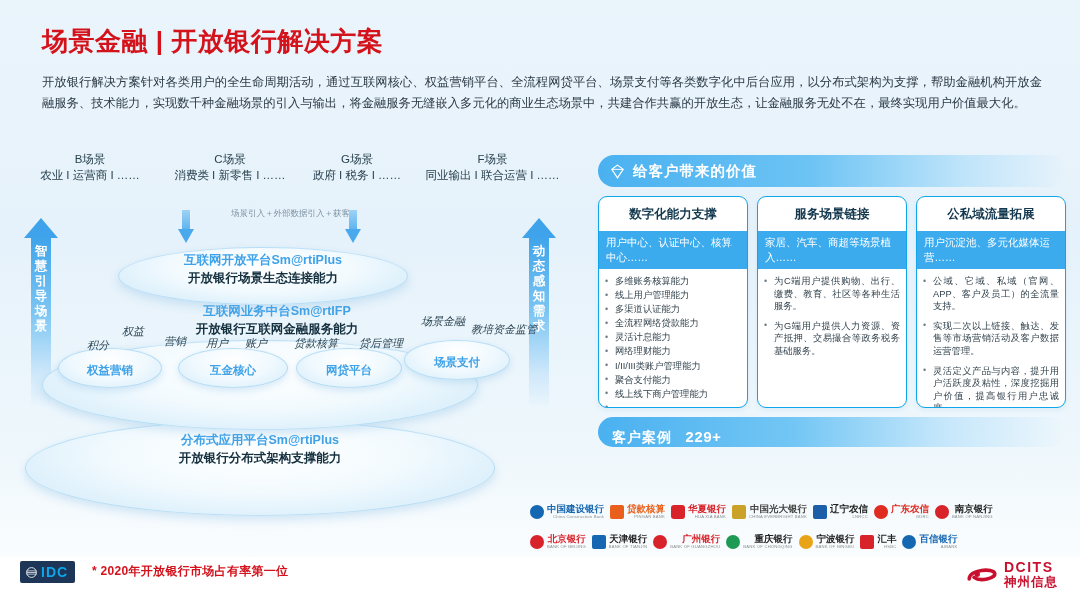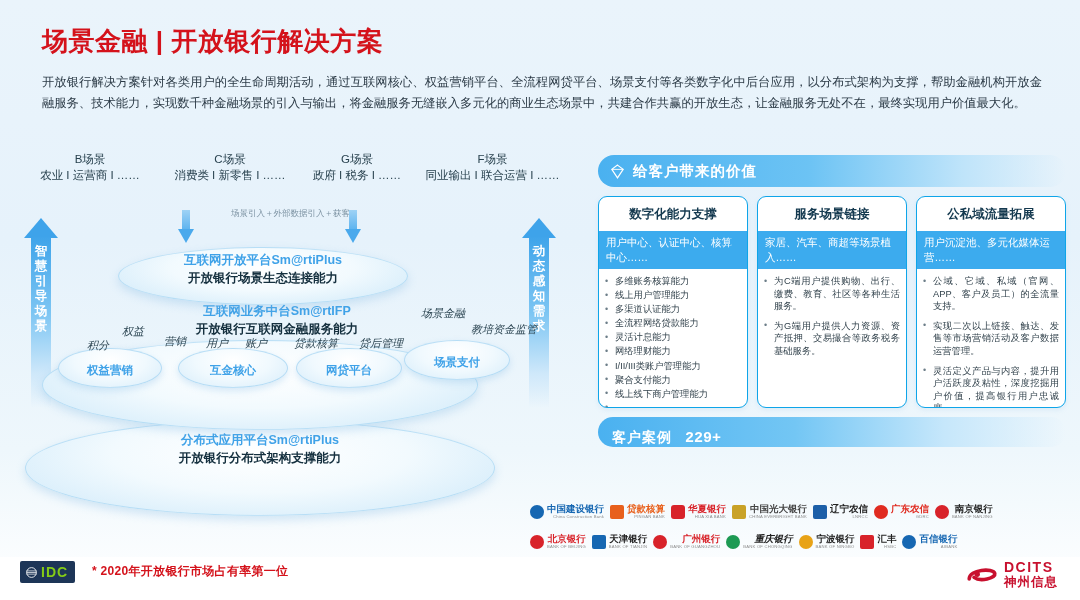--- a/index.html
+++ b/index.html
@@ -163,21 +163,21 @@
   .logo-en { font-size: 4.2px; color: #8d8d8d; line-height: 6px; letter-spacing: .2px; }
   .logo-txt { display: flex; flex-direction: column; justify-content: center; text-align: right; }
 
   
   .footer-line {
     position: absolute; left: 0; top: 557px; width: 1080px; height: 43px;
     background: #ffffff;
   }
   .idc-badge {
     position: absolute; left: 20px; top: 561px;
-    background: #1d3557; color: #84cc16; padding: 3px 7px 3px 5px;
+    background: #1d3557; color: #0ea5e9; padding: 3px 7px 3px 5px;
     border-radius: 2px; font-size: 14px; font-weight: bold;
     letter-spacing: 1px; display: flex; align-items: center; gap: 3px;
   }
   .idc-glyph { display: inline-block; }
   .footnote {
     position: absolute; left: 92px; top: 563px;
     font-size: 12px; font-weight: bold; color: #d4121b; letter-spacing: .3px;
   }
   .dcits {
     position: absolute; right: 22px; top: 560px;
@@ -274,21 +274,21 @@
     <div class="pod-lbl">场景支付</div>
   </div>
 
   <div class="tag" style="left:87px; top:186px;">积分</div>
   <div class="tag" style="left:122px; top:172px;">权益</div>
   <div class="tag" style="left:164px; top:182px;">营销</div>
   <div class="tag" style="left:206px; top:184px;">用户</div>
   <div class="tag" style="left:245px; top:184px;">账户</div>
   <div class="tag" style="left:294px; top:184px;">贷款核算</div>
   <div class="tag" style="left:359px; top:184px;">贷后管理</div>
-  <div class="tag" style="left:421px; top:154px;text-align:right;">场景金融</div>
+  <div class="tag" style="left:421px; top:162px;text-align:right;">场景金融</div>
   <div class="tag" style="left:471px; top:170px;">教培资金监管</div>
 
   <div class="disc-lbl" style="left:59px; top:151px; width:436px;">
     <div class="disc-en">互联网业务中台Sm@rtIFP</div>
     <div class="disc-cn">开放银行互联网金融服务能力</div>
   </div>
 
   <div class="disc" style="left:118px; top:95px; width:290px; height:58px;"></div>
   <div class="disc-lbl" style="left:118px; top:100px; width:290px;">
     <div class="disc-en">互联网开放平台Sm@rtiPlus</div>
@@ -422,21 +422,21 @@
     <div class="logo">
       <div class="logo-mark" style="background:#d8232a;"></div>
       <div class="logo-txt">
         <div class="logo-cn" style="color:#d8232a;">广州银行</div>
         <div class="logo-en">BANK OF GUANGZHOU</div>
       </div>
     </div>
     <div class="logo">
       <div class="logo-mark" style="background:#1d9a53;"></div>
       <div class="logo-txt">
-        <div class="logo-cn" style="color:#222;font-style:italic;">重庆银行</div>
+        <div class="logo-cn" style="color:#222;">重庆银行</div>
         <div class="logo-en">BANK OF CHONGQING</div>
       </div>
     </div>
     <div class="logo">
       <div class="logo-mark" style="background:#e8a317;"></div>
       <div class="logo-txt">
         <div class="logo-cn" style="color:#222;">宁波银行</div>
         <div class="logo-en">BANK OF NINGBO</div>
       </div>
     </div>

